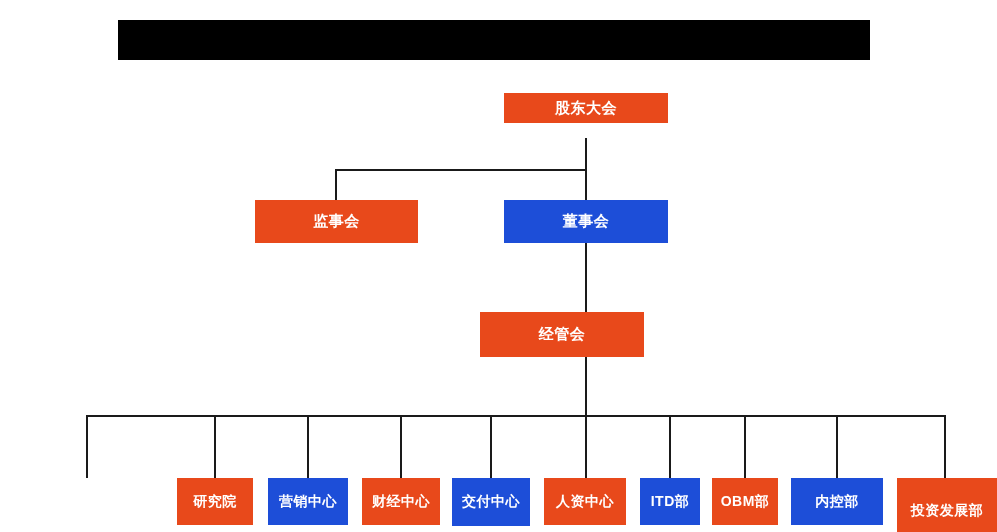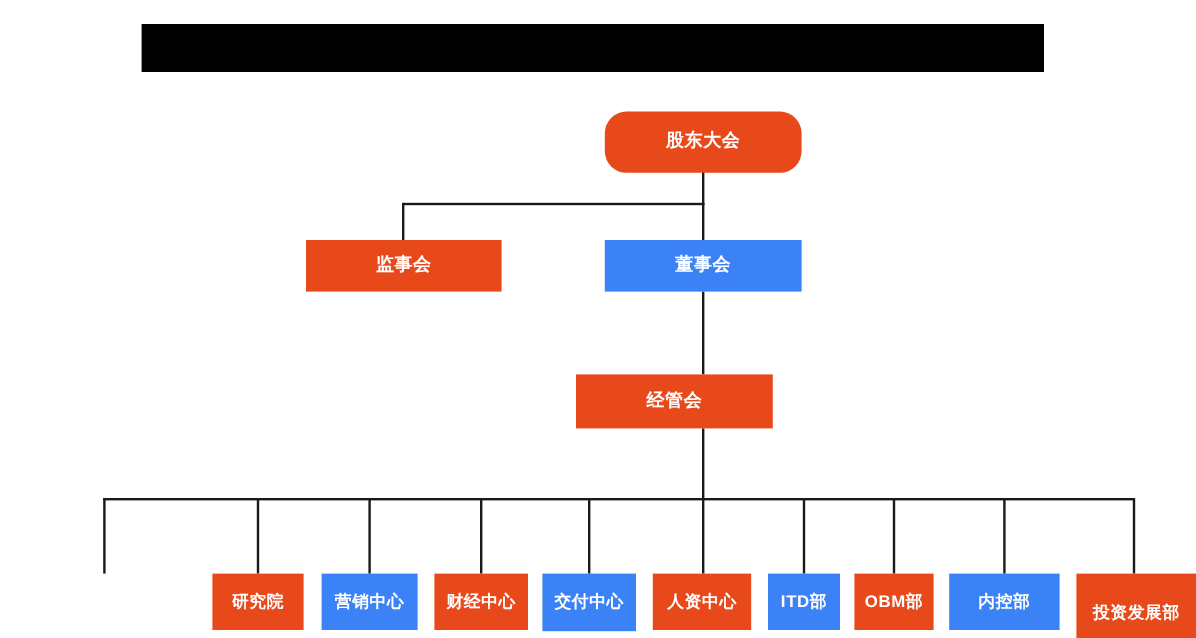--- a/index.html
+++ b/index.html
@@ -32,21 +32,21 @@
     align-items: center;
     justify-content: center;
     text-align: center;
     color: #ffffff;
     font-weight: bold;
     line-height: 1.25;
     letter-spacing: 0.5px;
     user-select: none;
   }
   .node.dark  { background: #E8491B; }
-  .node.light { background: #3b82f6; }
+  .node.light { background: #1d4ed8; }
 
   .tier-top   { font-size: 15px; }
   .tier-two   { font-size: 15px; }
   .tier-three { font-size: 15px; }
   .tier-dept  { font-size: 14px; }
   .tier-dept.small-text { font-size: 11.5px; padding: 0 4px; }
 
   .connector {
     position: absolute;
     background: #1a1a1a;
@@ -79,21 +79,21 @@
   <div class="connector v" style="left:214px; top:415px; height:63px;"></div>
   <div class="connector v" style="left:307px; top:415px; height:63px;"></div>
   <div class="connector v" style="left:400px; top:415px; height:63px;"></div>
   <div class="connector v" style="left:490px; top:415px; height:63px;"></div>
   <div class="connector v" style="left:585px; top:415px; height:63px;"></div>
   <div class="connector v" style="left:669px; top:415px; height:63px;"></div>
   <div class="connector v" style="left:744px; top:415px; height:63px;"></div>
   <div class="connector v" style="left:836px; top:415px; height:63px;"></div>
   <div class="connector v" style="left:944px; top:415px; height:63px;"></div>
 
-  <div class="node dark tier-top" style="left:504px; top:93px; width:164px; height:51px;border-radius:18px;">股东大会</div>
+  <div class="node dark tier-top" style="left:504px; top:93px; width:164px; height:30px;">股东大会</div>
 
   <div class="node dark tier-two" style="left:255px; top:200px; width:163px; height:43px;">监事会</div>
 
   <div class="node light tier-two" style="left:504px; top:200px; width:164px; height:43px;">董事会</div>
 
   <div class="node dark tier-three" style="left:480px; top:312px; width:164px; height:45px;">经管会</div>
 
 
   <div class="node dark tier-dept" style="left:177px; top:478px; width:76px; height:47px;">研究院</div>
 

